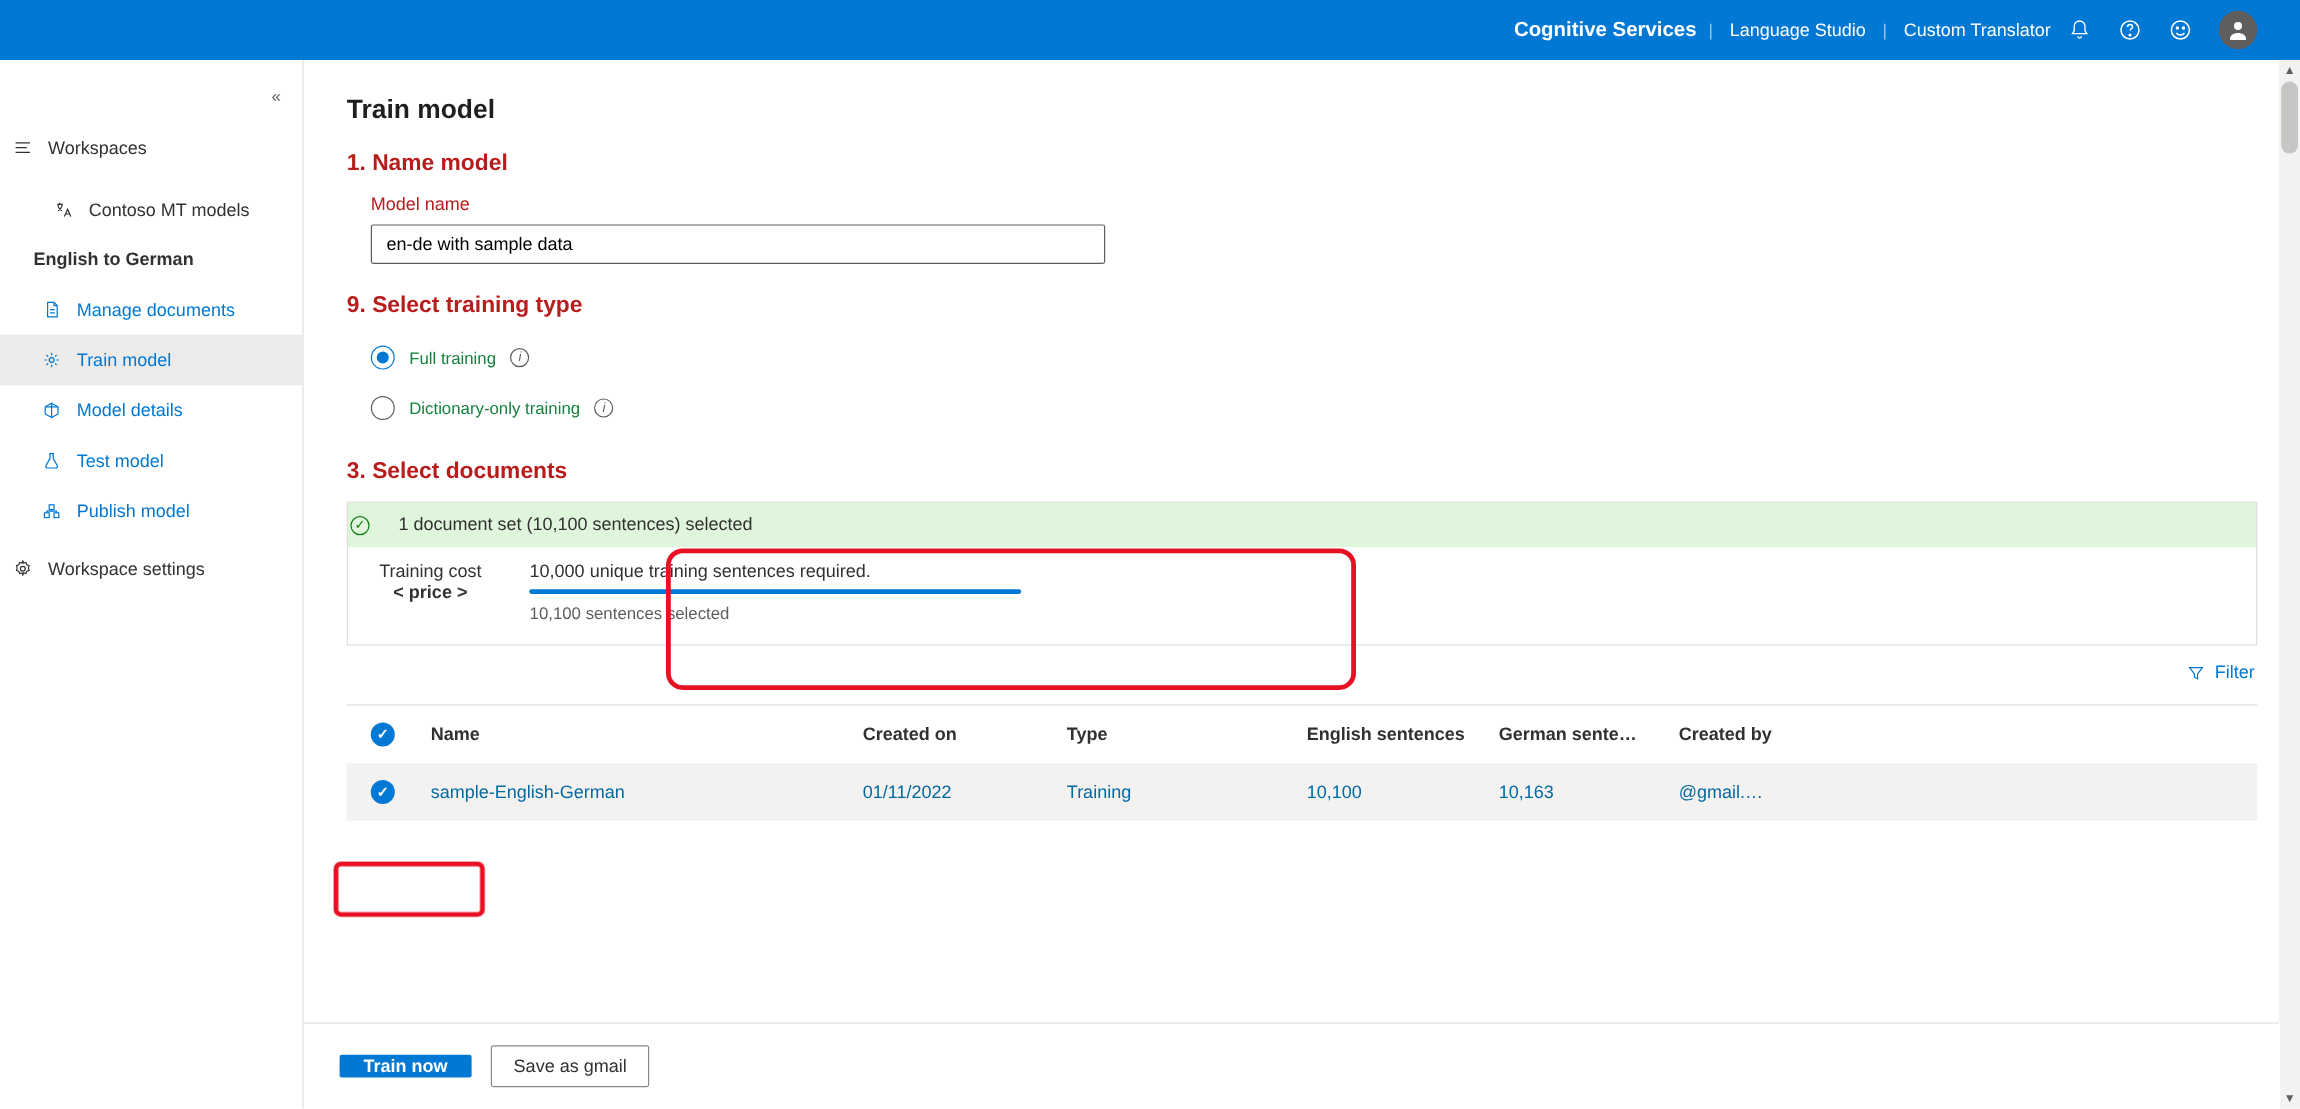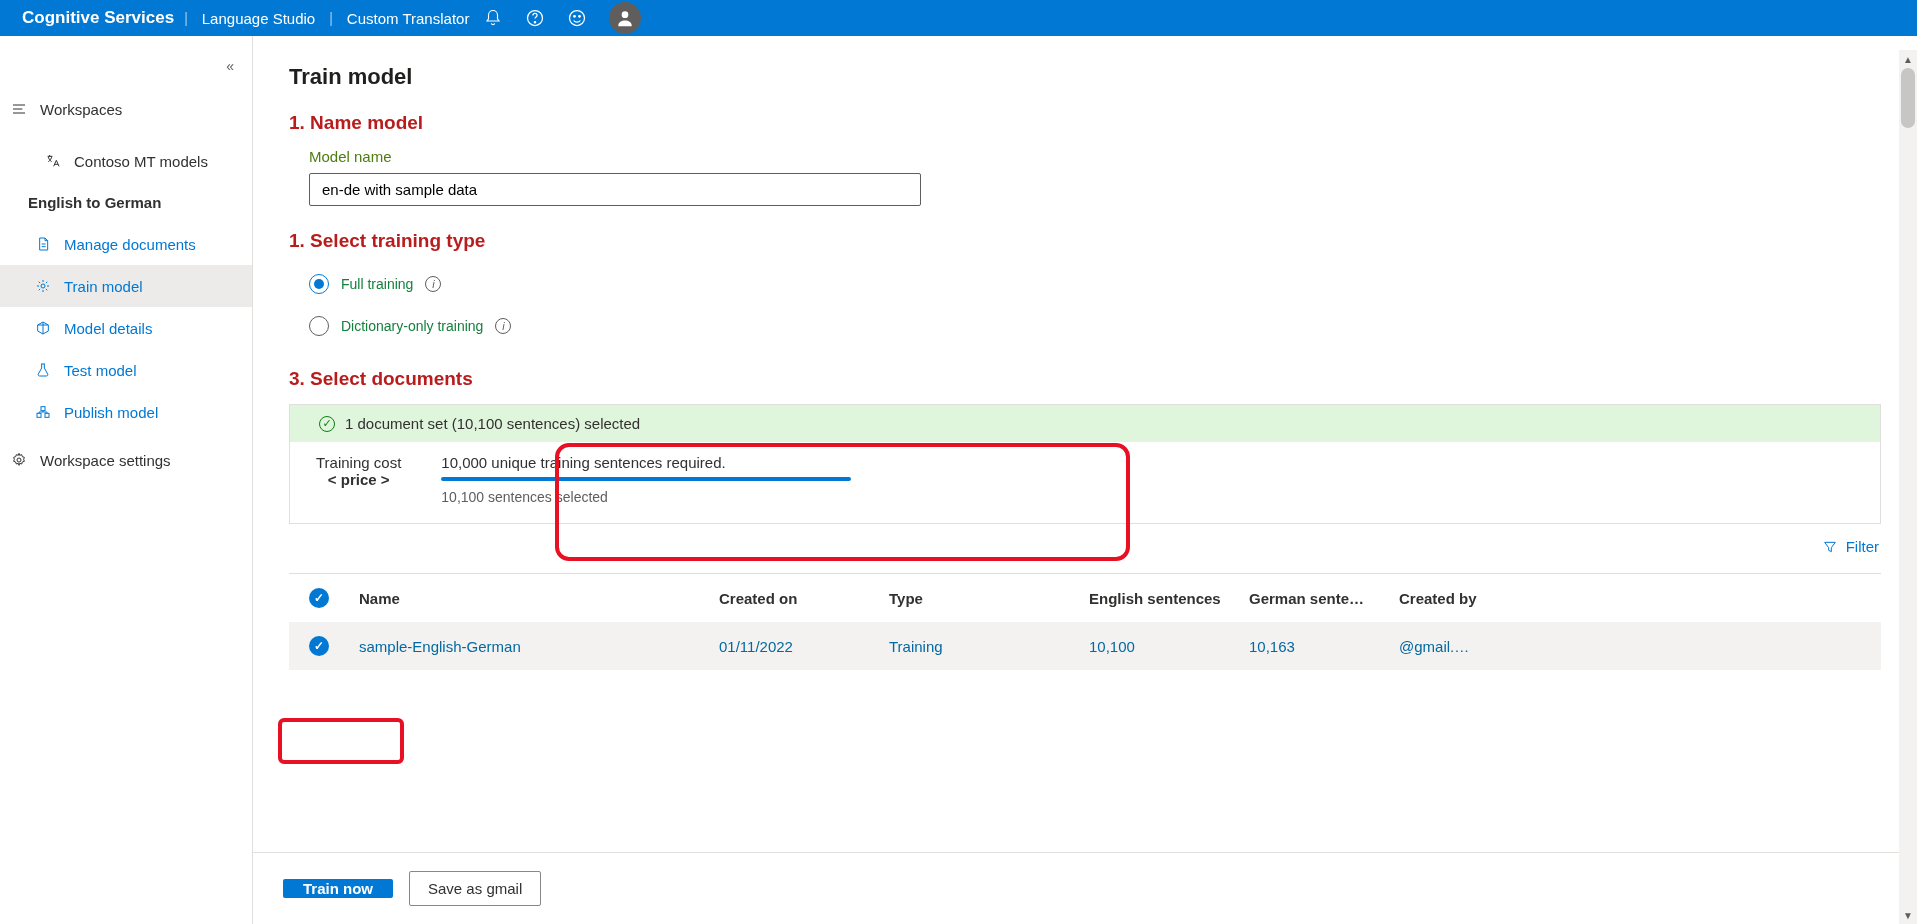--- a/index.html
+++ b/index.html
@@ -1,18 +1,18 @@
 <!DOCTYPE html>
 <html><head>
   <meta charset="utf-8">
   <style>
     * { box-sizing: border-box; margin: 0; padding: 0; font-family: "Segoe UI", Tahoma, sans-serif; }
     body { background: #fff; height: 924px; width: 1917px; overflow: hidden; display: flex; flex-direction: column; }
     
-    .header { background: #0078d4; color: #fff; height: 36px; display: flex; align-items: center; padding: 0 12px; justify-content: flex-start; }
+    .header { background: #0078d4; color: #fff; height: 50px; display: flex; align-items: center; padding: 0 36px; justify-content: flex-end; }
     .header-left { display: flex; align-items: center; }
     .brand { font-size: 17px; font-weight: 600; padding: 0 10px; }
     .crumb { font-size: 15px; padding: 0 14px; cursor: pointer; }
     .sep { color: rgba(255,255,255,0.6); font-size: 14px; }
     .header-right { display: flex; align-items: center; gap: 22px; }
     .hicon { width: 20px; height: 20px; display:flex; align-items:center; justify-content:center; cursor:pointer; }
     .avatar { width: 32px; height:32px; border-radius:50%; background:#605e5c; display:flex; align-items:center; justify-content:center; cursor:pointer; }
     
     .body { flex:1; display:flex; overflow:hidden; }
     .sidebar { width: 253px; border-right: 1px solid #e1dfdd; display:flex; flex-direction:column; padding-top: 16px; }
@@ -26,32 +26,32 @@
     .nav-item.blue svg { stroke:#0078d4; fill:none; }
     .nav-item.l1 { padding-left: 10px; }
     .nav-item.l2 { padding-left: 28px; justify-content: flex-end; }
     .nav-item.l3 { padding-left: 34px; }
     .nav-icon { width:18px; height:18px; display:flex; align-items:center; justify-content:center; flex-shrink:0; }
     
     .main { flex:1; padding: 28px 36px 0 36px; overflow-y:auto; position:relative; }
     .page-title { font-size: 22px; font-weight:600; color:#201f1e; margin-bottom: 22px; }
     .step-title { font-size: 19px; font-weight:600; color:#b91c1c; margin-bottom: 14px; }
     .section { margin-bottom: 24px; }
-    .field-label { font-size:15px; color:#4d7c0f; margin-bottom: 8px; padding-left: 20px; }
+    .field-label { font-size:15px; color:#b91c1c; margin-bottom: 8px; padding-left: 20px; }
     .text-input { width: 612px; margin-left:20px; padding: 7px 12px; border:1px solid #605e5c; border-radius:2px; font-size:15px; }
     
     .radio-row { display:flex; align-items:center; gap:12px; padding: 8px 0 8px 20px; }
     .radio { width:20px; height:20px; border-radius:50%; border:1px solid #605e5c; display:flex; align-items:center; justify-content:center; cursor:pointer; }
     .radio.checked { border-color:#0078d4; }
     .radio.checked::after { content:""; width:10px; height:10px; background:#0078d4; border-radius:50%; }
     .radio-label { font-size:14px; color:#15803d; }
     .info-icon { width:16px; height:16px; border:1px solid #605e5c; border-radius:50%; display:flex; align-items:center; justify-content:center; font-size:11px; color:#605e5c; font-style:italic; cursor:pointer; }
     
     .doc-box { border:1px solid #e1dfdd; margin-top: 6px; }
-    .doc-header { background:#dff6dd; padding: 10px 29px; display:flex; align-items:center; gap:10px; font-size:15px; color:#323130; }
+    .doc-header { background:#dff6dd; padding: 10px 2px; display:flex; align-items:center; gap:24px; font-size:15px; color:#323130; }
     .check-ok { width:16px; height:16px; border:1.5px solid #107c10; border-radius:50%; display:flex; align-items:center; justify-content:center; }
     .check-ok::after { content:"✓"; color:#107c10; font-size:11px; }
     .doc-body { display:flex; gap:40px; padding: 12px 26px 18px; align-items:flex-start; }
     .cost-col { text-align:center; font-size:15px; color:#323130; }
     .cost-col .p2 { font-weight:600; }
     .prog-col { flex: 0 0 410px; }
     .prog-req { font-size:15px; color:#323130; margin-bottom:6px; }
     .prog-bar { height:4px; background:#0078d4; border-radius:2px; margin-bottom:8px; }
     .prog-sel { font-size:14px; color:#605e5c; }
     
@@ -213,21 +213,21 @@
   <div class="main">
     <h1 class="page-title">Train model</h1>
 
     <div class="section">
       <div class="step-title">1. Name model</div>
       <div class="field-label">Model name</div>
       <input class="text-input" type="text" value="en-de with sample data" style="">
     </div>
 
     <div class="section">
-      <div class="step-title">1. Select training type</div>
+      <div class="step-title">9. Select training type</div>
       <div class="radio-row">
         <span class="radio checked"></span>
         <span class="radio-label">Full training</span>
         <span class="info-icon">i</span>
       </div>
       <div class="radio-row" style="margin-top:6px;">
         <span class="radio"></span>
         <span class="radio-label">Dictionary-only training</span>
         <span class="info-icon">i</span>
       </div>

